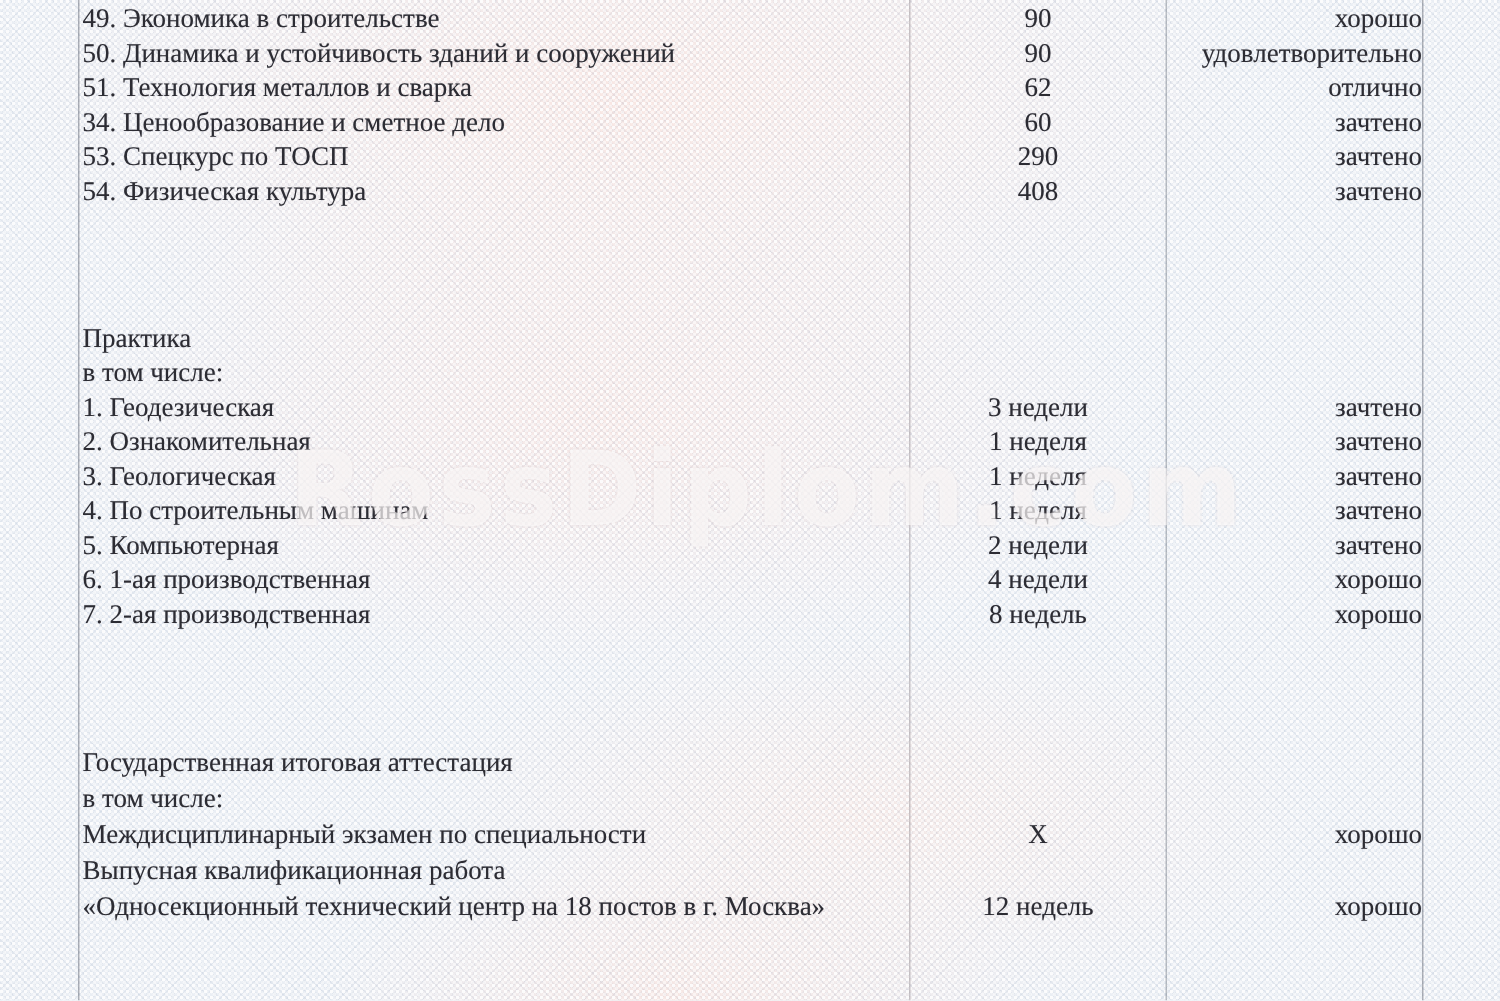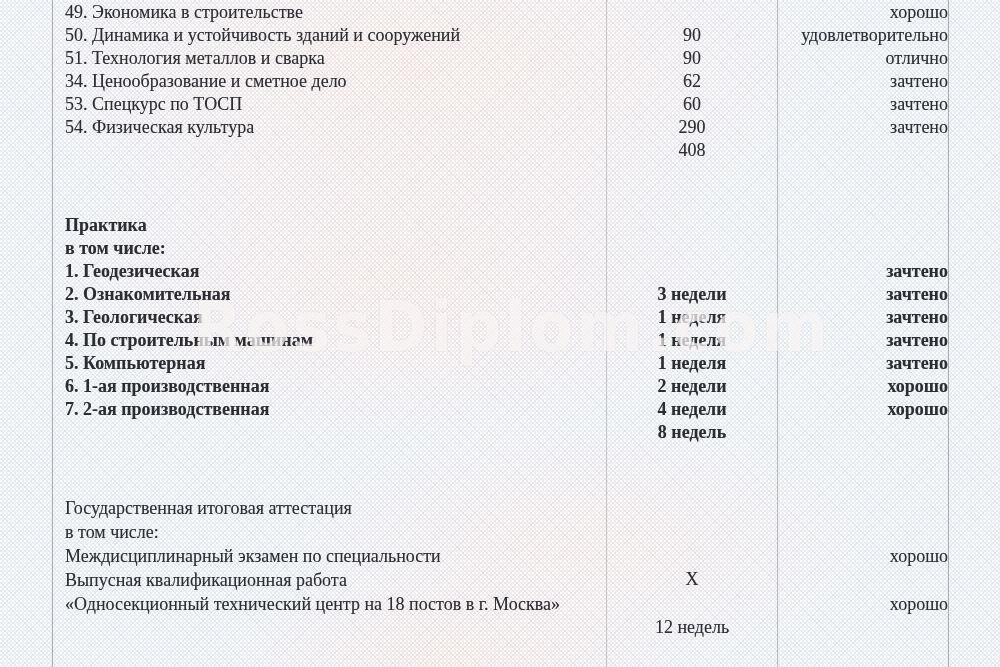--- a/index.html
+++ b/index.html
@@ -30,28 +30,28 @@
     position:absolute;top:0;bottom:0;width:1px;z-index:3;pointer-events:none;
     background:rgba(105,112,124,0.48);
   }
   .vline.v1{left:52px;background:rgba(105,112,124,0.55);}
   .vline.v2{left:606px;background:rgba(125,118,124,0.38);}
   .vline.v3{left:777px;background:rgba(105,112,124,0.45);}
   .vline.v4{left:948px;background:rgba(105,112,124,0.55);}
 
   .sec{position:absolute;left:0;right:0;z-index:2;}
   .sec-subjects{top:1px;}
-  .sec-practice{top:214px;font-weight:bold;}
+  .sec-practice{top:214px;}
   .sec-gia{top:496px;}
   .sec-subjects .row,.sec-practice .row{height:23px;line-height:23px;}
   .sec-gia .row{height:24px;line-height:24px;}
   .row{position:relative;font-size:18px;color:#2c2c33;
        text-shadow:0 0 0.6px rgba(44,44,60,0.35);}
-  .c-label{position:absolute;left:65px;top:0;white-space:nowrap;}
-  .c-hours{position:absolute;left:607px;top:0;width:170px;text-align:center;white-space:nowrap;margin-top:23px;}
+  .c-label{position:absolute;left:55px;top:0;white-space:nowrap;}
+  .c-hours{position:absolute;left:607px;top:0;width:170px;text-align:center;white-space:nowrap;}
   .c-grade{position:absolute;left:778px;top:0;width:170px;text-align:right;white-space:nowrap;}
 
   .watermark{
     position:absolute;left:193px;top:293px;z-index:5;pointer-events:none;
     font-family:"DejaVu Sans","Liberation Sans",sans-serif;
     font-weight:bold;font-size:64px;letter-spacing:3px;line-height:1;
     color:rgba(255,255,255,0.60);
     transform:scaleY(1.08);transform-origin:top left;
     text-shadow:0 0 2px rgba(210,190,190,0.35);
     white-space:nowrap;

